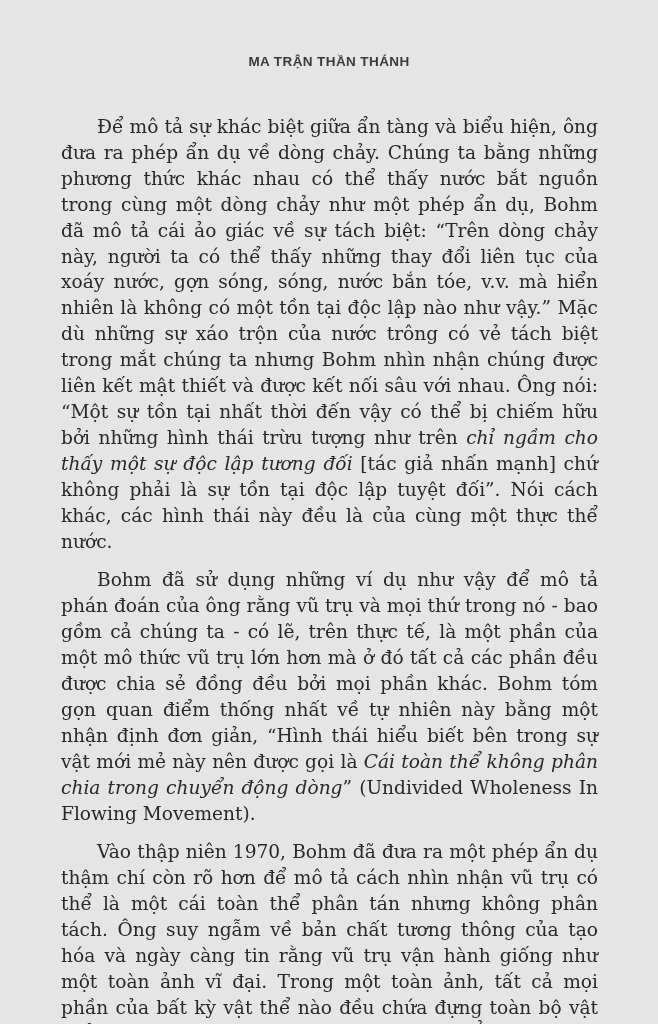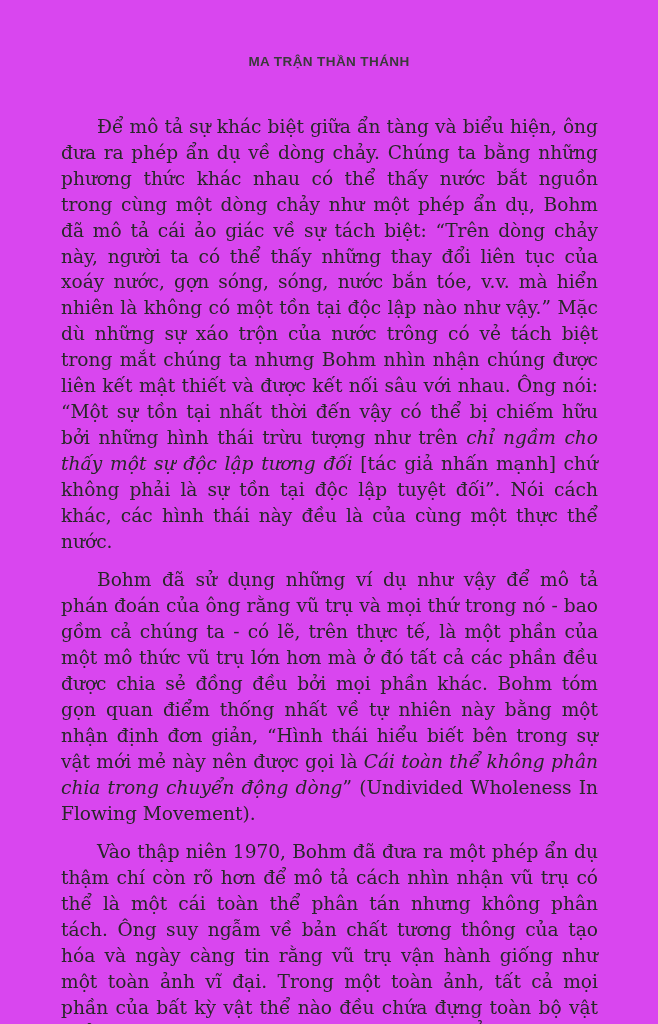--- a/index.html
+++ b/index.html
@@ -5,21 +5,21 @@
   html, body {
     margin: 0;
     padding: 0;
     background: #ffffff;
   }
   .page {
     position: relative;
     width: 658px;
     height: 1024px;
     margin: 0 auto;
-    background: #d946ef;
+    background: #e5e5e5;
     overflow: hidden;
     font-family: "DejaVu Serif", "Liberation Serif", serif;
     color: #2a2a2a;
   }
   .running-header {
     position: absolute;
     top: 54px;
     left: 0;
     right: 0;
     text-align: center;

